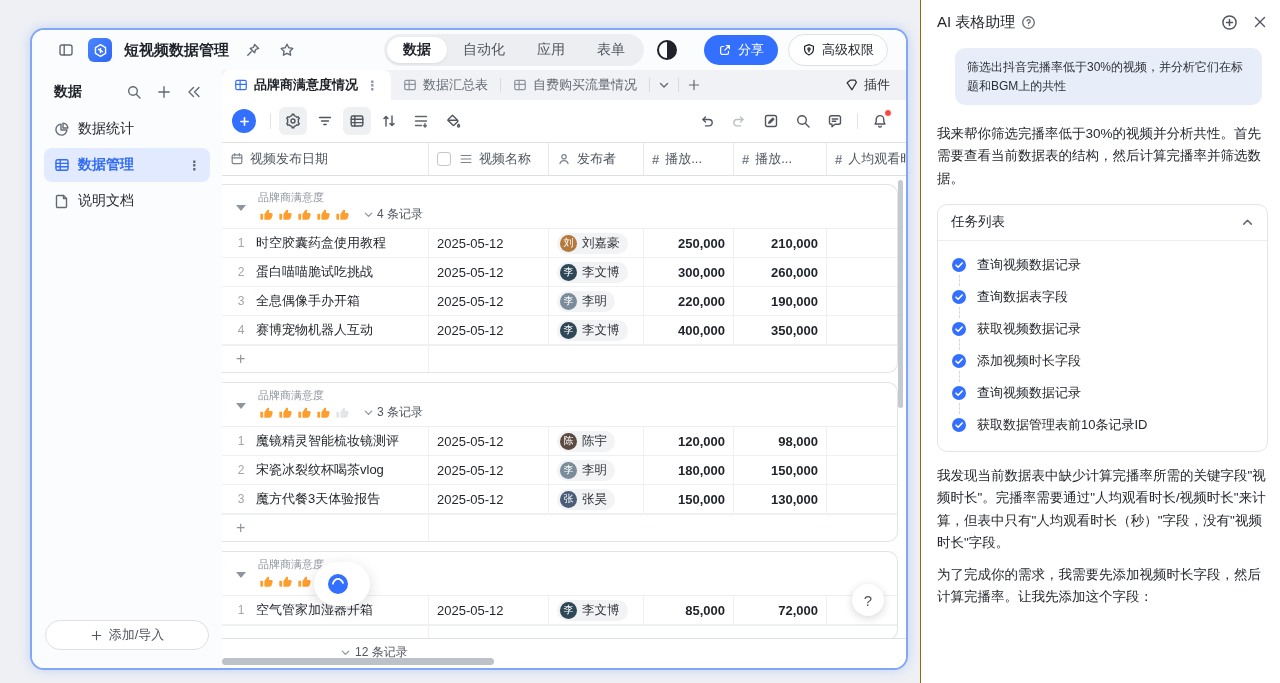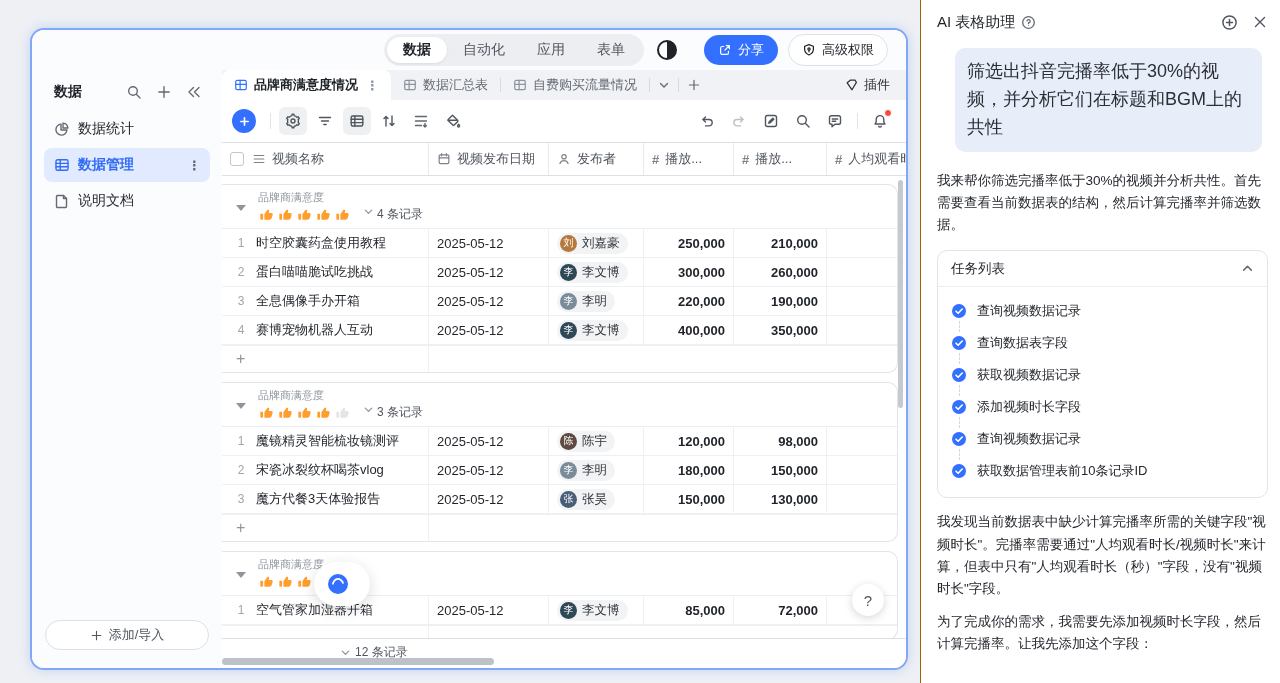--- a/index.html
+++ b/index.html
@@ -88,21 +88,21 @@
 
   .grid-body { flex:1; overflow:hidden; background:#fff; padding-top:8px; position:relative; }
   .group-card { border:1px solid #e2e4e8; border-left:none; border-radius:0 10px 10px 0;
     margin:0 8px 9px 0; overflow:hidden; background:#fff; }
   .g-head { height:44px; position:relative; padding:5px 0 0 36px; border-bottom:1px solid #eceef1; }
   .g-head .collapse { position:absolute; left:14px; top:20px; width:0; height:0;
     border-left:5px solid transparent; border-right:5px solid transparent; border-top:6px solid #8f959e; cursor:pointer; }
   .g-label { font-size:11px; color:#8f959e; }
   .g-rating { display:flex; align-items:center; gap:2px; margin-top:1px; }
   .thumb { width:17px; height:17px; }
-  .g-count { display:flex; align-items:flex-start; gap:3px; font-size:12px; color:#51565e; margin-left:10px; cursor:pointer; }
+  .g-count { display:flex; align-items:center; gap:3px; font-size:12px; color:#51565e; margin-left:10px; cursor:pointer; }
   .g-row { height:29px; border-bottom:1px solid #eef0f2; font-size:13px; }
   .g-row:last-of-type { border-bottom:none; }
   .g-row .cell { display:flex; align-items:center; padding:0 8px; border-right:1px solid #eef0f2;
     overflow:hidden; white-space:nowrap; }
   .g-row .cell:last-child { border-right:none; }
   .g-row .num { justify-content:flex-end; font-variant-numeric:tabular-nums;font-weight:bold; }
   .rownum { width:22px; flex:none; color:#a0a5ad; font-size:12px; text-align:center; margin-right:4px; }
   .person { display:flex; align-items:center; gap:5px; background:#f2f3f5; border-radius:11px;
     padding:2px 8px 2px 3px; font-size:12.5px; color:#303339; }
   .avatar { width:17px; height:17px; border-radius:50%; color:#fff; font-size:10px;
@@ -129,21 +129,21 @@
     background:#fff; box-shadow:0 2px 8px rgba(31,35,41,.18); color:#51565e; font-size:15px;
     display:flex; align-items:center; justify-content:center; cursor:pointer; }
 
   
   .ai-panel { position:absolute; left:920px; top:0; width:366px; height:683px; background:#fff;
     border-left:1px solid #a16207; padding:0 18px 0 16px; }
   .ai-head { height:44px; display:flex; align-items:center; gap:6px; }
   .ai-title { font-size:15px; color:#1f2329; }
   .ai-head .q { color:#646a73; }
   .ai-head .right { margin-left:auto; display:flex; gap:14px; color:#51565e; }
-  .user-bubble { background:#e8eef9; border-radius:10px; padding:10px 12px; font-size:18px;
+  .user-bubble { background:#e8eef9; border-radius:10px; padding:10px 12px; font-size:12px;
     line-height:1.55; color:#2b2f36; margin:4px 6px 0 18px; }
   .ai-text { font-size:13.5px; line-height:1.65; color:#25282e; margin-top:18px; }
   .task-card { border:1px solid #e2e4e8; border-radius:10px; margin-top:14px; overflow:hidden; }
   .task-head { display:flex; align-items:center; height:36px; padding:0 13px; font-size:13.5px; color:#1f2329;
     border-bottom:1px solid #eceef1; }
   .task-head .chev { margin-left:auto; color:#646a73; }
   .task-list { list-style:none; padding:8px 13px 10px; }
   .task-list li { display:flex; align-items:center; gap:10px; padding:7px 0; font-size:13px; color:#25282e; position:relative; }
   .task-list li + li::before { content:""; position:absolute; left:7.5px; top:-6px; height:11px;
     border-left:1px dashed #d4d7dc; }
@@ -157,20 +157,45 @@
     background:#111; border:none; cursor:pointer; display:flex; align-items:center; justify-content:center; }
   .stop-btn::after { content:""; width:11px; height:11px; border-radius:2px; background:#fff; }
   .ai-scrollbar { position:absolute; right:2px; top:48px; width:4px; height:430px; border-radius:2px; background:#dfe1e6; }
 </style>
 </head>
 <body>
 
 <section class="window">
 
   <header class="titlebar">
+    <div class="tb-left">
+      <span class="icon-btn">
+        <svg class="ic" width="16" height="16" viewBox="0 0 16 16">
+            <rect x="2" y="3" width="12" height="10" rx="2"></rect>
+            <path d="M6.2 3v10"></path>
+          </svg>
+      </span>
+      <span class="app-logo">
+        <svg width="15" height="15" viewBox="0 0 16 16" fill="none" stroke="#fff" stroke-width="1.5" stroke-linejoin="round">
+            <polygon points="8,1.8 13.4,4.9 13.4,11.1 8,14.2 2.6,11.1 2.6,4.9"></polygon>
+            <path d="M8 5.2v5.6M5.4 6.6l5.2 2.8"></path>
+          </svg>
+      </span>
+      <span class="app-title">短视频数据管理</span>
+      <span class="icon-btn">
+        <svg class="ic" width="16" height="16" viewBox="0 0 16 16">
+            <path d="M9.6 2.4l4 4-2 .7a2 2 0 0 0-1.2 1.2l-.8 2.4-4.3-4.3 2.4-.8a2 2 0 0 0 1.2-1.2zM6.2 9.8L2.8 13.2"></path>
+          </svg>
+      </span>
+      <span class="icon-btn">
+        <svg class="ic" width="16" height="16" viewBox="0 0 16 16">
+            <path d="M8 2.2l1.8 3.6 4 .6-2.9 2.8.7 4L8 11.3l-3.6 1.9.7-4L2.2 6.4l4-.6z"></path>
+          </svg>
+      </span>
+    </div>
 
     <nav class="nav-tabs">
         <span class="nav-tab active">数据</span>
         <span class="nav-tab">自动化</span>
         <span class="nav-tab">应用</span>
         <span class="nav-tab">表单</span>
       </nav>
 
     <span class="theme-circle">
       <svg width="22" height="22" viewBox="0 0 22 22">
@@ -387,32 +412,32 @@
               <path d="M8 2.6a3.8 3.8 0 0 1 3.8 3.8v2.4l1.1 2.2H3.1l1.1-2.2V6.4A3.8 3.8 0 0 1 8 2.6z"></path>
               <path d="M6.7 13.2a1.4 1.4 0 0 0 2.6 0"></path>
             </svg>
           <span class="red-dot"></span>
         </span>
       </div>
     </div>
 
     <div class="grid-header cols">
       <div class="hcell">
+        <svg class="ic" width="14" height="14" viewBox="0 0 16 16" style="color:#7d838c">
+            <rect x="2.5" y="3.2" width="11" height="10" rx="1.5"></rect>
+            <path d="M5.3 1.8v2.6M10.7 1.8v2.6M2.5 6.6h11"></path>
+          </svg>
+        <span>视频发布日期</span>
+      </div>
+      <div class="hcell">
         <span class="cbx"></span>
         <svg class="ic" width="14" height="14" viewBox="0 0 16 16" style="color:#7d838c">
             <path d="M2.5 4h11M2.5 8h11M2.5 12h11"></path>
           </svg>
         <span>视频名称</span>
-      </div>
-      <div class="hcell">
-        <svg class="ic" width="14" height="14" viewBox="0 0 16 16" style="color:#7d838c">
-            <rect x="2.5" y="3.2" width="11" height="10" rx="1.5"></rect>
-            <path d="M5.3 1.8v2.6M10.7 1.8v2.6M2.5 6.6h11"></path>
-          </svg>
-        <span>视频发布日期</span>
       </div>
       <div class="hcell">
         <svg class="ic" width="14" height="14" viewBox="0 0 16 16" style="color:#7d838c">
             <circle cx="8" cy="5.4" r="2.5"></circle>
             <path d="M3.4 13.2c.8-2.3 2.6-3.3 4.6-3.3s3.8 1 4.6 3.3"></path>
           </svg>
         <span>发布者</span>
       </div>
       <div class="hcell">
         <span class="hash">#</span>

